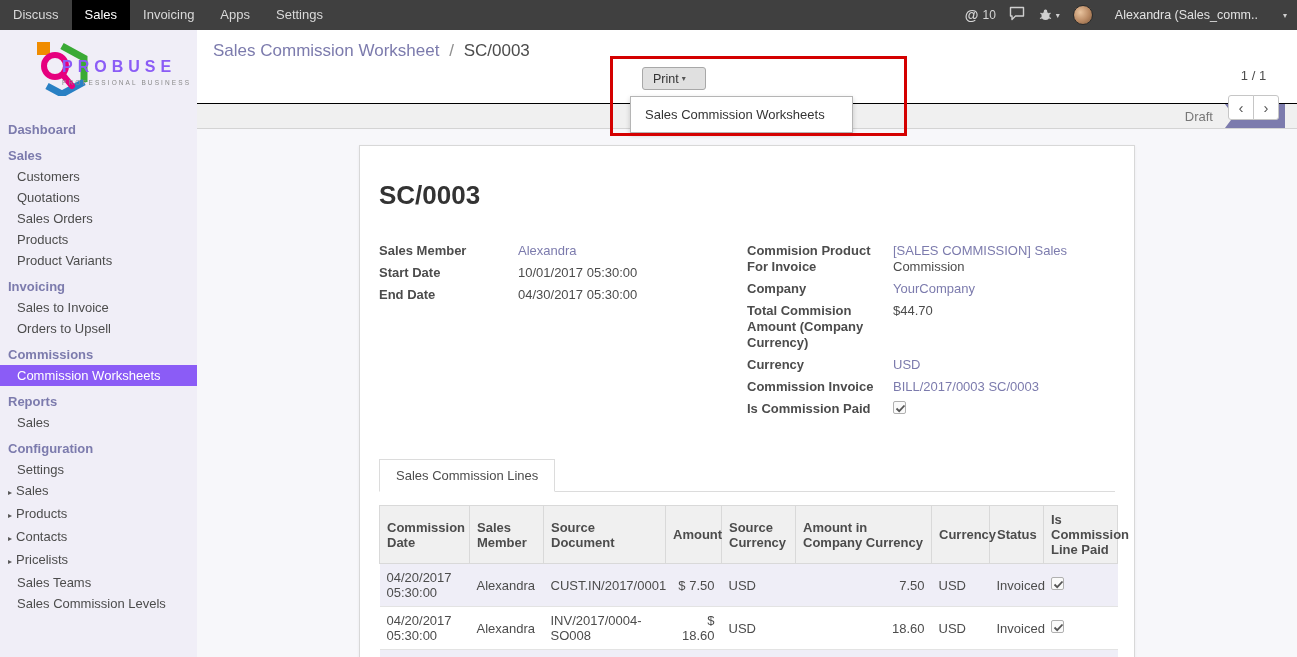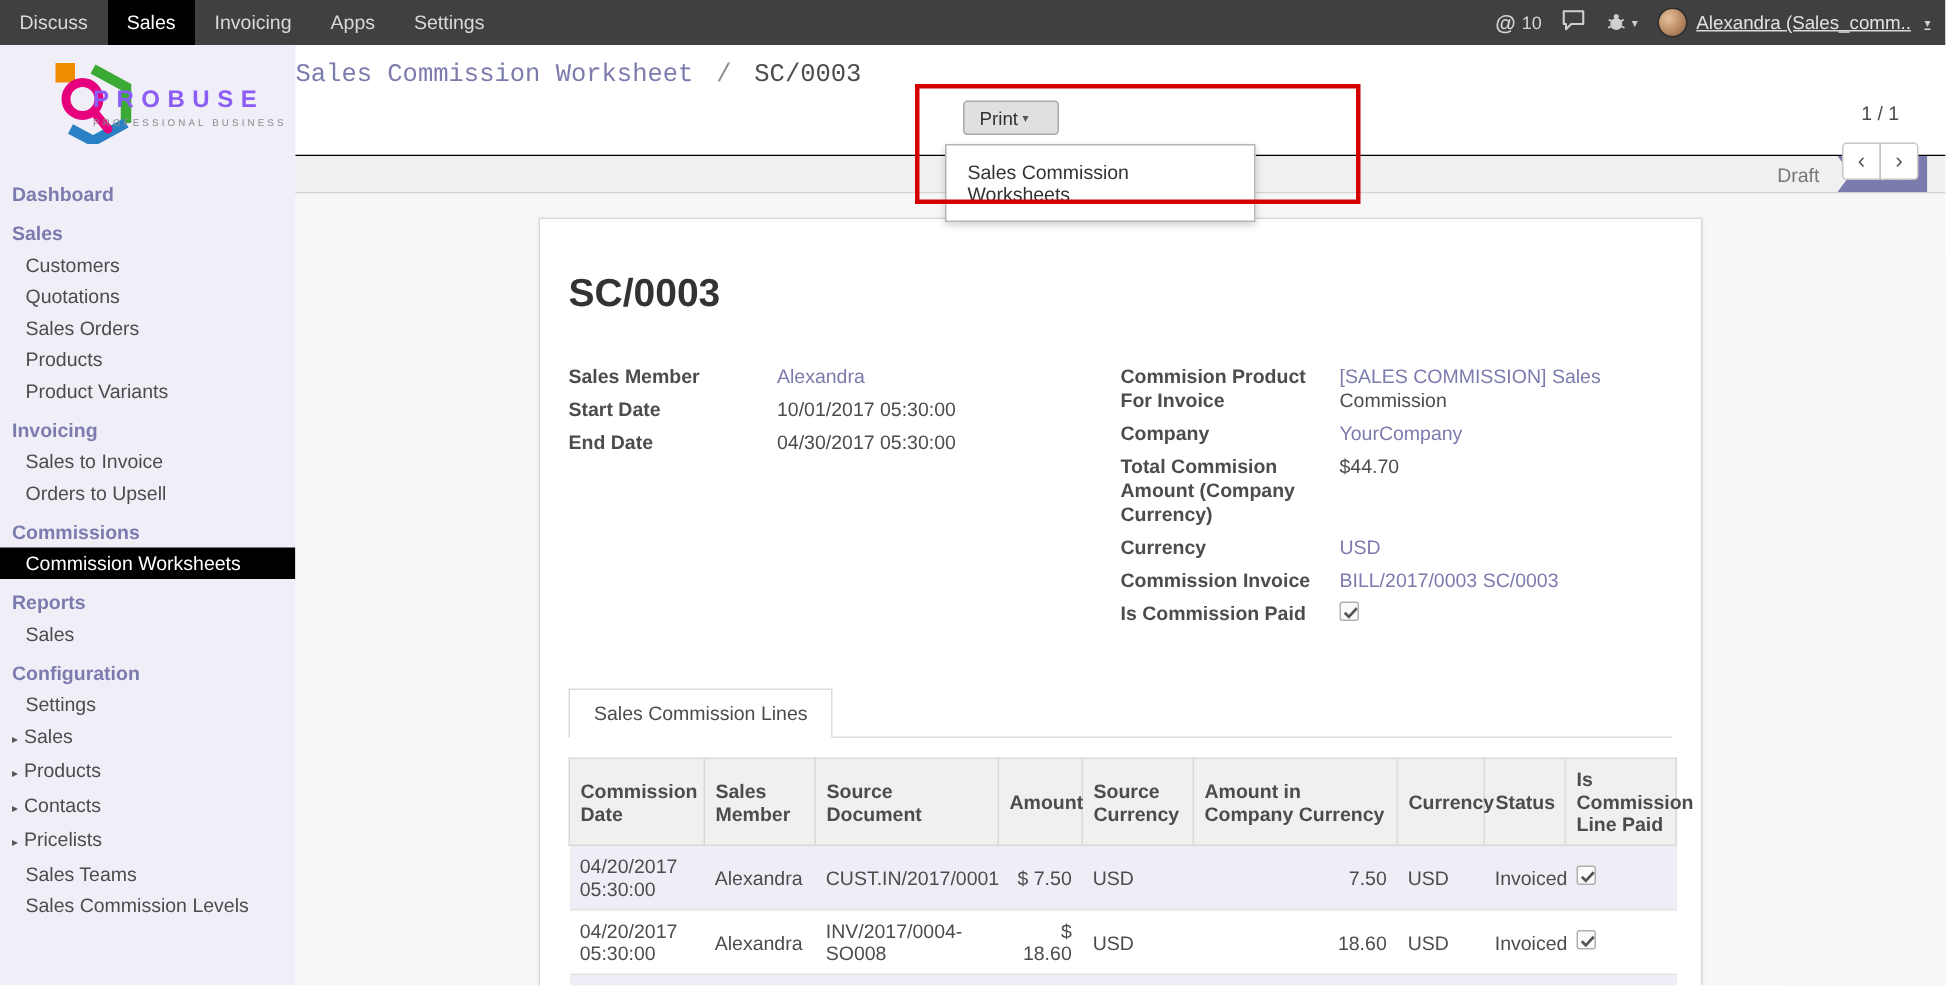--- a/index.html
+++ b/index.html
@@ -14,48 +14,48 @@
   .menu-item { padding:0 13px; line-height:30px; font-size:13px; cursor:pointer; white-space:nowrap; }
   .menu-item.active { background:#000; color:#fff; }
   .systray { margin-left:auto; display:flex; align-items:center; padding-right:10px; gap:13px; }
   .mail-wrap { display:flex; align-items:center; gap:4px; }
   .at-glyph { font-size:14px; font-weight:bold; color:#d5d5d5; }
   .mail-count { font-size:12px; color:#d5d5d5; }
   .caret { font-size:8px; color:#cfcfcf; margin-left:3px; }
   .avatar { width:20px; height:20px; border-radius:50%; display:inline-block;
             background:radial-gradient(circle at 35% 35%, #e8c39e 0%, #b98963 55%, #7d5a3e 100%);
             border:1px solid #2b2b2b; }
-  .user-wrap { display:flex; align-items:center; gap:6px; cursor:pointer;text-decoration:underline; }
+  .user-wrap { display:flex; align-items:center; gap:22px; cursor:pointer; }
   .user-name { font-size:12.5px; color:#e2e2e2; white-space:nowrap; }
   
   .app { display:flex; height:627px; }
   .sidebar { width:197px; min-width:197px; background:#f0eef7; overflow:hidden; }
   .logo { position:relative; height:84px; }
   .logo-icon { position:absolute; left:36px; top:12px; }
   .logo-text { position:absolute; left:62px; top:28px; }
   .logo-title { font-size:16px; font-weight:bold; letter-spacing:5px; color:#8b5cf6; }
   .logo-sub { font-size:6.5px; letter-spacing:2.1px; color:#8a8a8a; margin-top:3px; }
   .side-heading { padding:3px 4px 3px 8px; line-height:15px; color:#7c7bad; font-weight:bold; margin-top:5px; cursor:pointer; }
   .side-item { padding:3px 4px 3px 17px; line-height:15px; color:#4c4c4c; cursor:pointer; white-space:nowrap; }
-  .side-item.selected { background:#000000; color:#fff; }
+  .side-item.selected { background:#8b5cf6; color:#fff; }
   .side-arrow { font-size:8px; color:#555; margin-right:4px; margin-left:-9px; }
   
   .main { flex:1; display:flex; flex-direction:column; min-width:0; }
   .control-panel { background:#fff; height:73px; position:relative; z-index:3; }
-  .breadcrumb { position:absolute; left:0; top:11px; font-size:17px;font-family:Liberation Mono, monospace; }
+  .breadcrumb { position:absolute; left:16px; top:11px; font-size:17px; }
   .breadcrumb a { color:#7c7bad; text-decoration:none; cursor:pointer; }
   .breadcrumb .sep { color:#8f8f8f; margin:0 5px; }
   .breadcrumb .current { color:#4c4c4c; }
   .cp-buttons { position:absolute; left:445px; top:37px; display:flex; gap:23px;flex-direction:column; }
   .btn { background:linear-gradient(#f6f6f6,#e4e4e4); border:1px solid #a8a8a8; border-radius:3px;
          height:23px; padding:0 10px; font-size:12.5px; color:#333; cursor:pointer;
          font-family:"Liberation Sans", sans-serif; display:flex; align-items:center; }
   .btn .caret { color:#555; }
   .btn.open { background:#e0e0e0; }
-  .dropdown { position:absolute; left:433px; top:66px; width:207px; background:#fff;
+  .dropdown { position:absolute; left:433px; top:66px; width:223px; background:#fff;
               border:1px solid #b5b5b5; box-shadow:0 2px 5px rgba(0,0,0,.18); padding:4px 0; z-index:6; }
   .dropdown-item { padding:6px 14px; font-size:13px; color:#333; cursor:pointer; }
   .pager { position:absolute; right:18px; top:38px; display:flex; align-items:center; gap:12px;flex-direction:column; }
   .pager-text { font-size:13px; color:#4c4c4c; }
   .pager-controls { display:flex; }
   .pager-btn { width:26px; height:25px; background:#fff; border:1px solid #c6c6c6; cursor:pointer;
                font-size:15px; color:#555; line-height:23px; text-align:center; padding:0;
                font-family:"Liberation Sans", sans-serif; }
   .pager-btn.prev { border-radius:3px 0 0 3px; }
   .pager-btn.next { border-radius:0 3px 3px 0; margin-left:-1px; }

